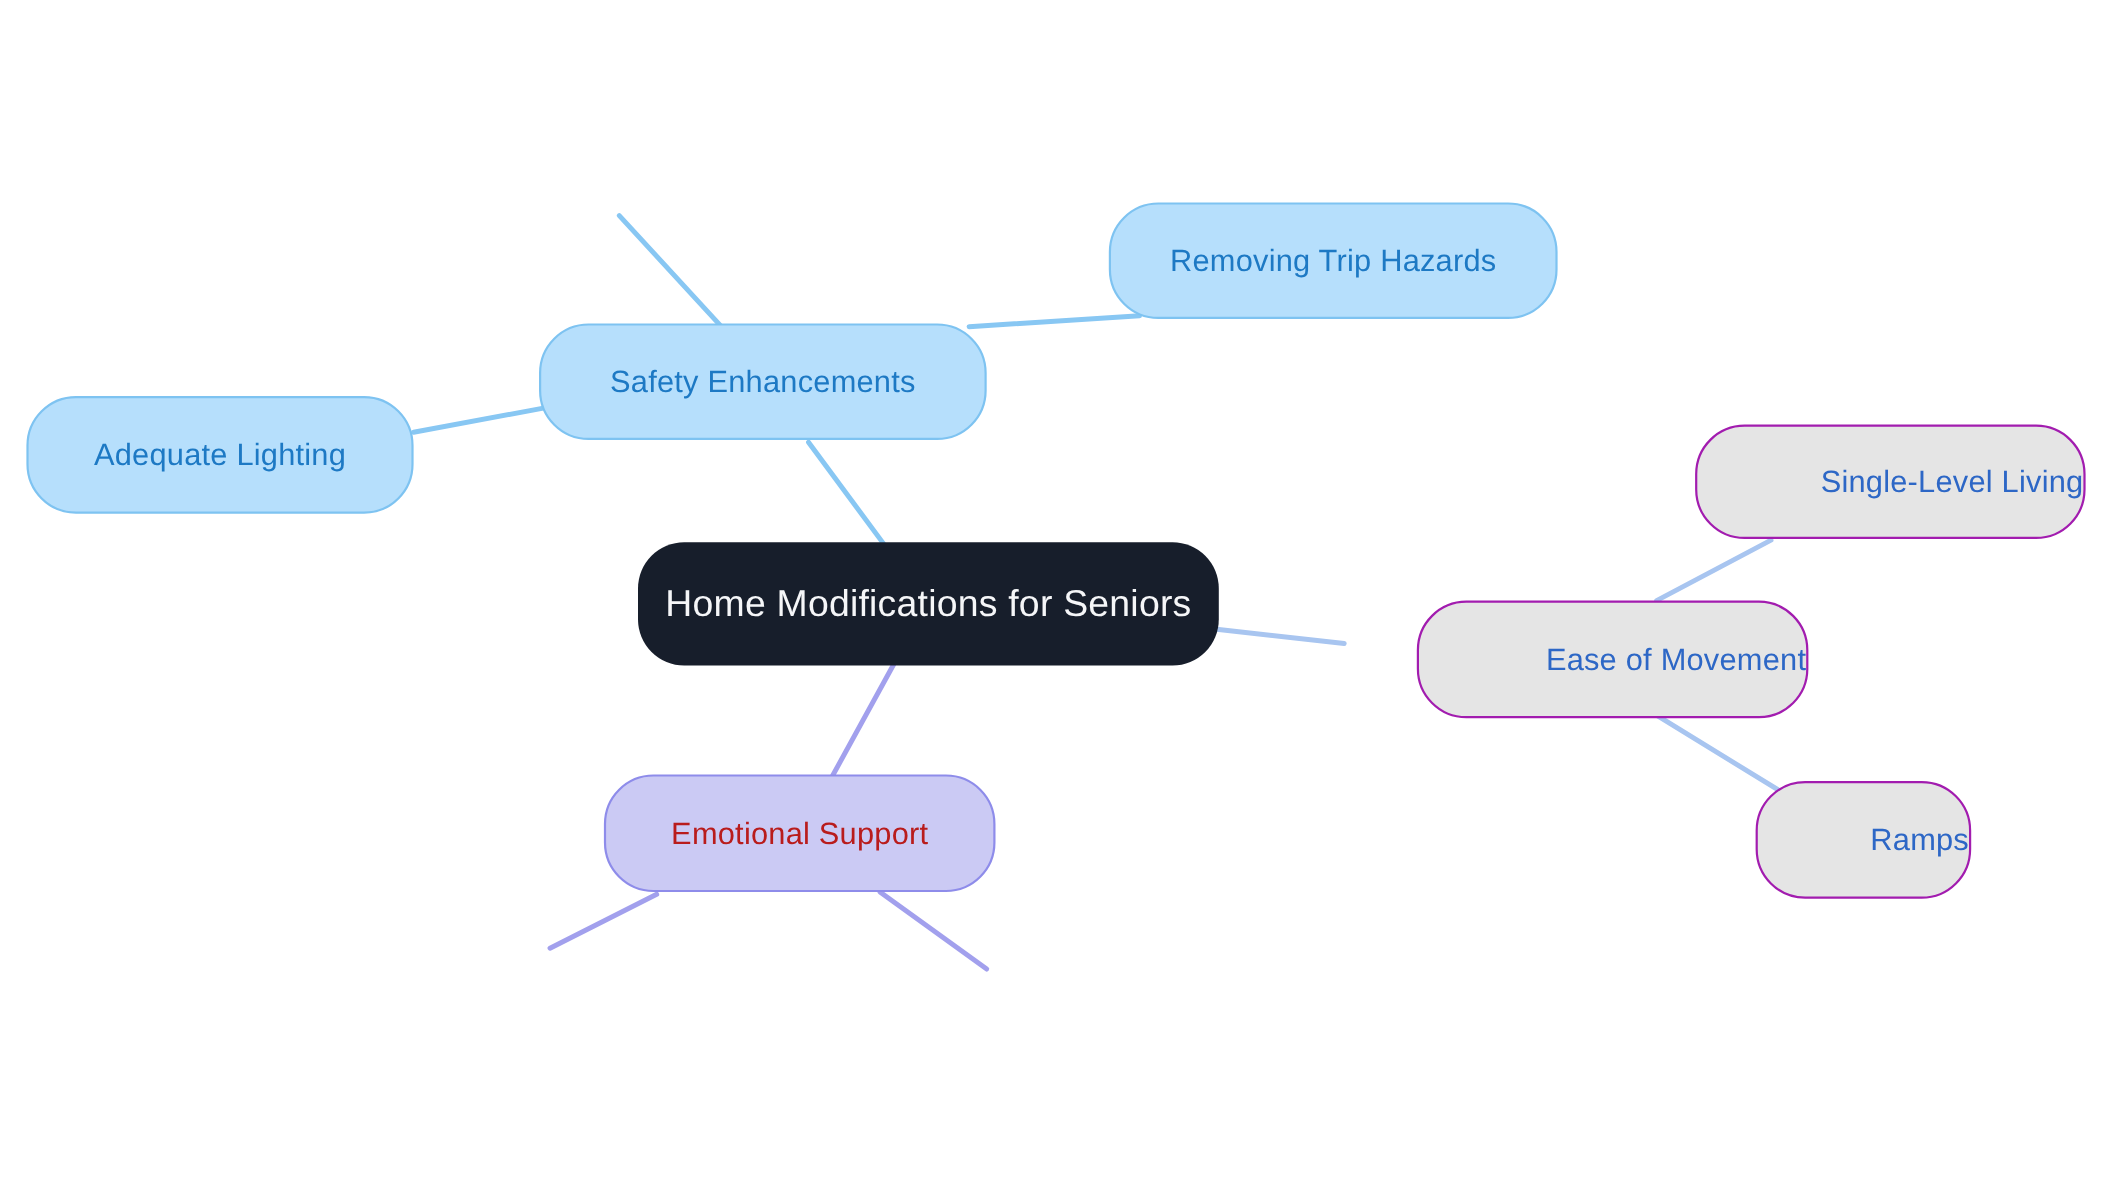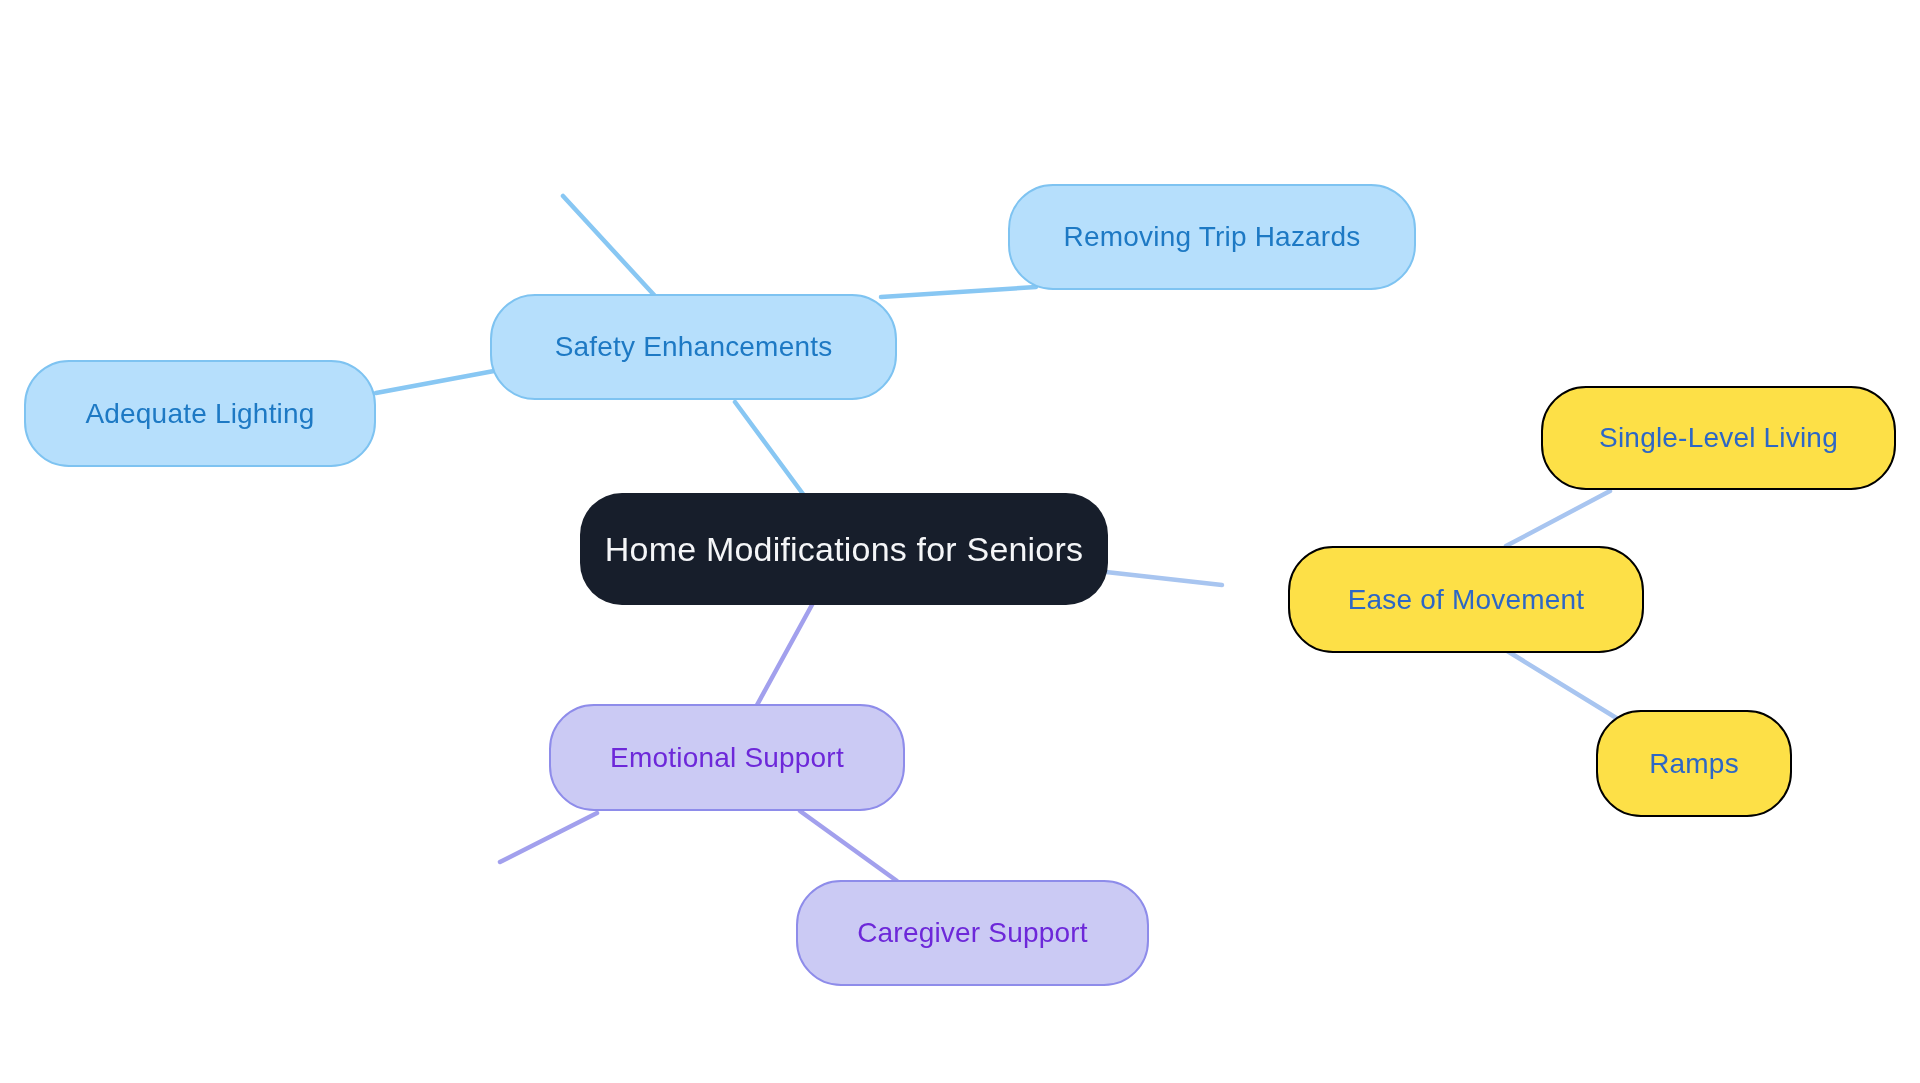--- a/index.html
+++ b/index.html
@@ -44,28 +44,29 @@
     border: none;
     border-radius: 42px;
     font-size: 34px;
   }
   .node.safety {
     background: #b6dffc;
     border: 2px solid #7ec3f1;
     color: #1d79c4;
   }
   .node.ease {
-    background: #fde047;
-    border: 2px solid #000000;
+    background: #e5e5e5;
+    border: 2px solid #a21caf;
     color: #2d67c6;
+    justify-content: flex-end;
   }
   .node.emotional {
     background: #cbcaf4;
     border: 2px solid #8e8cea;
-    color: #6d28d9;
+    color: #b91c1c;
   }
 </style>
 </head>
 <body>
 
 <div class="canvas">
 
   <svg class="edges" viewBox="0 0 1920 1083">
 
     <line class="edge safety" x1="563" y1="196" x2="655" y2="296"></line>
@@ -102,17 +103,14 @@
   <div class="node ease" style="left:1541px; top:386px; width:355px; height:104px;">
     <span>Single-Level Living</span>
   </div>
   <div class="node ease" style="left:1596px; top:710px; width:196px; height:107px;">
     <span>Ramps</span>
   </div>
 
   <div class="node emotional" style="left:549px; top:704px; width:356px; height:107px;">
     <span>Emotional Support</span>
   </div>
-  <div class="node emotional" style="left:796px; top:880px; width:353px; height:106px;">
-    <span>Caregiver Support</span>
-  </div>
 
 </div>
 
 </body></html>

